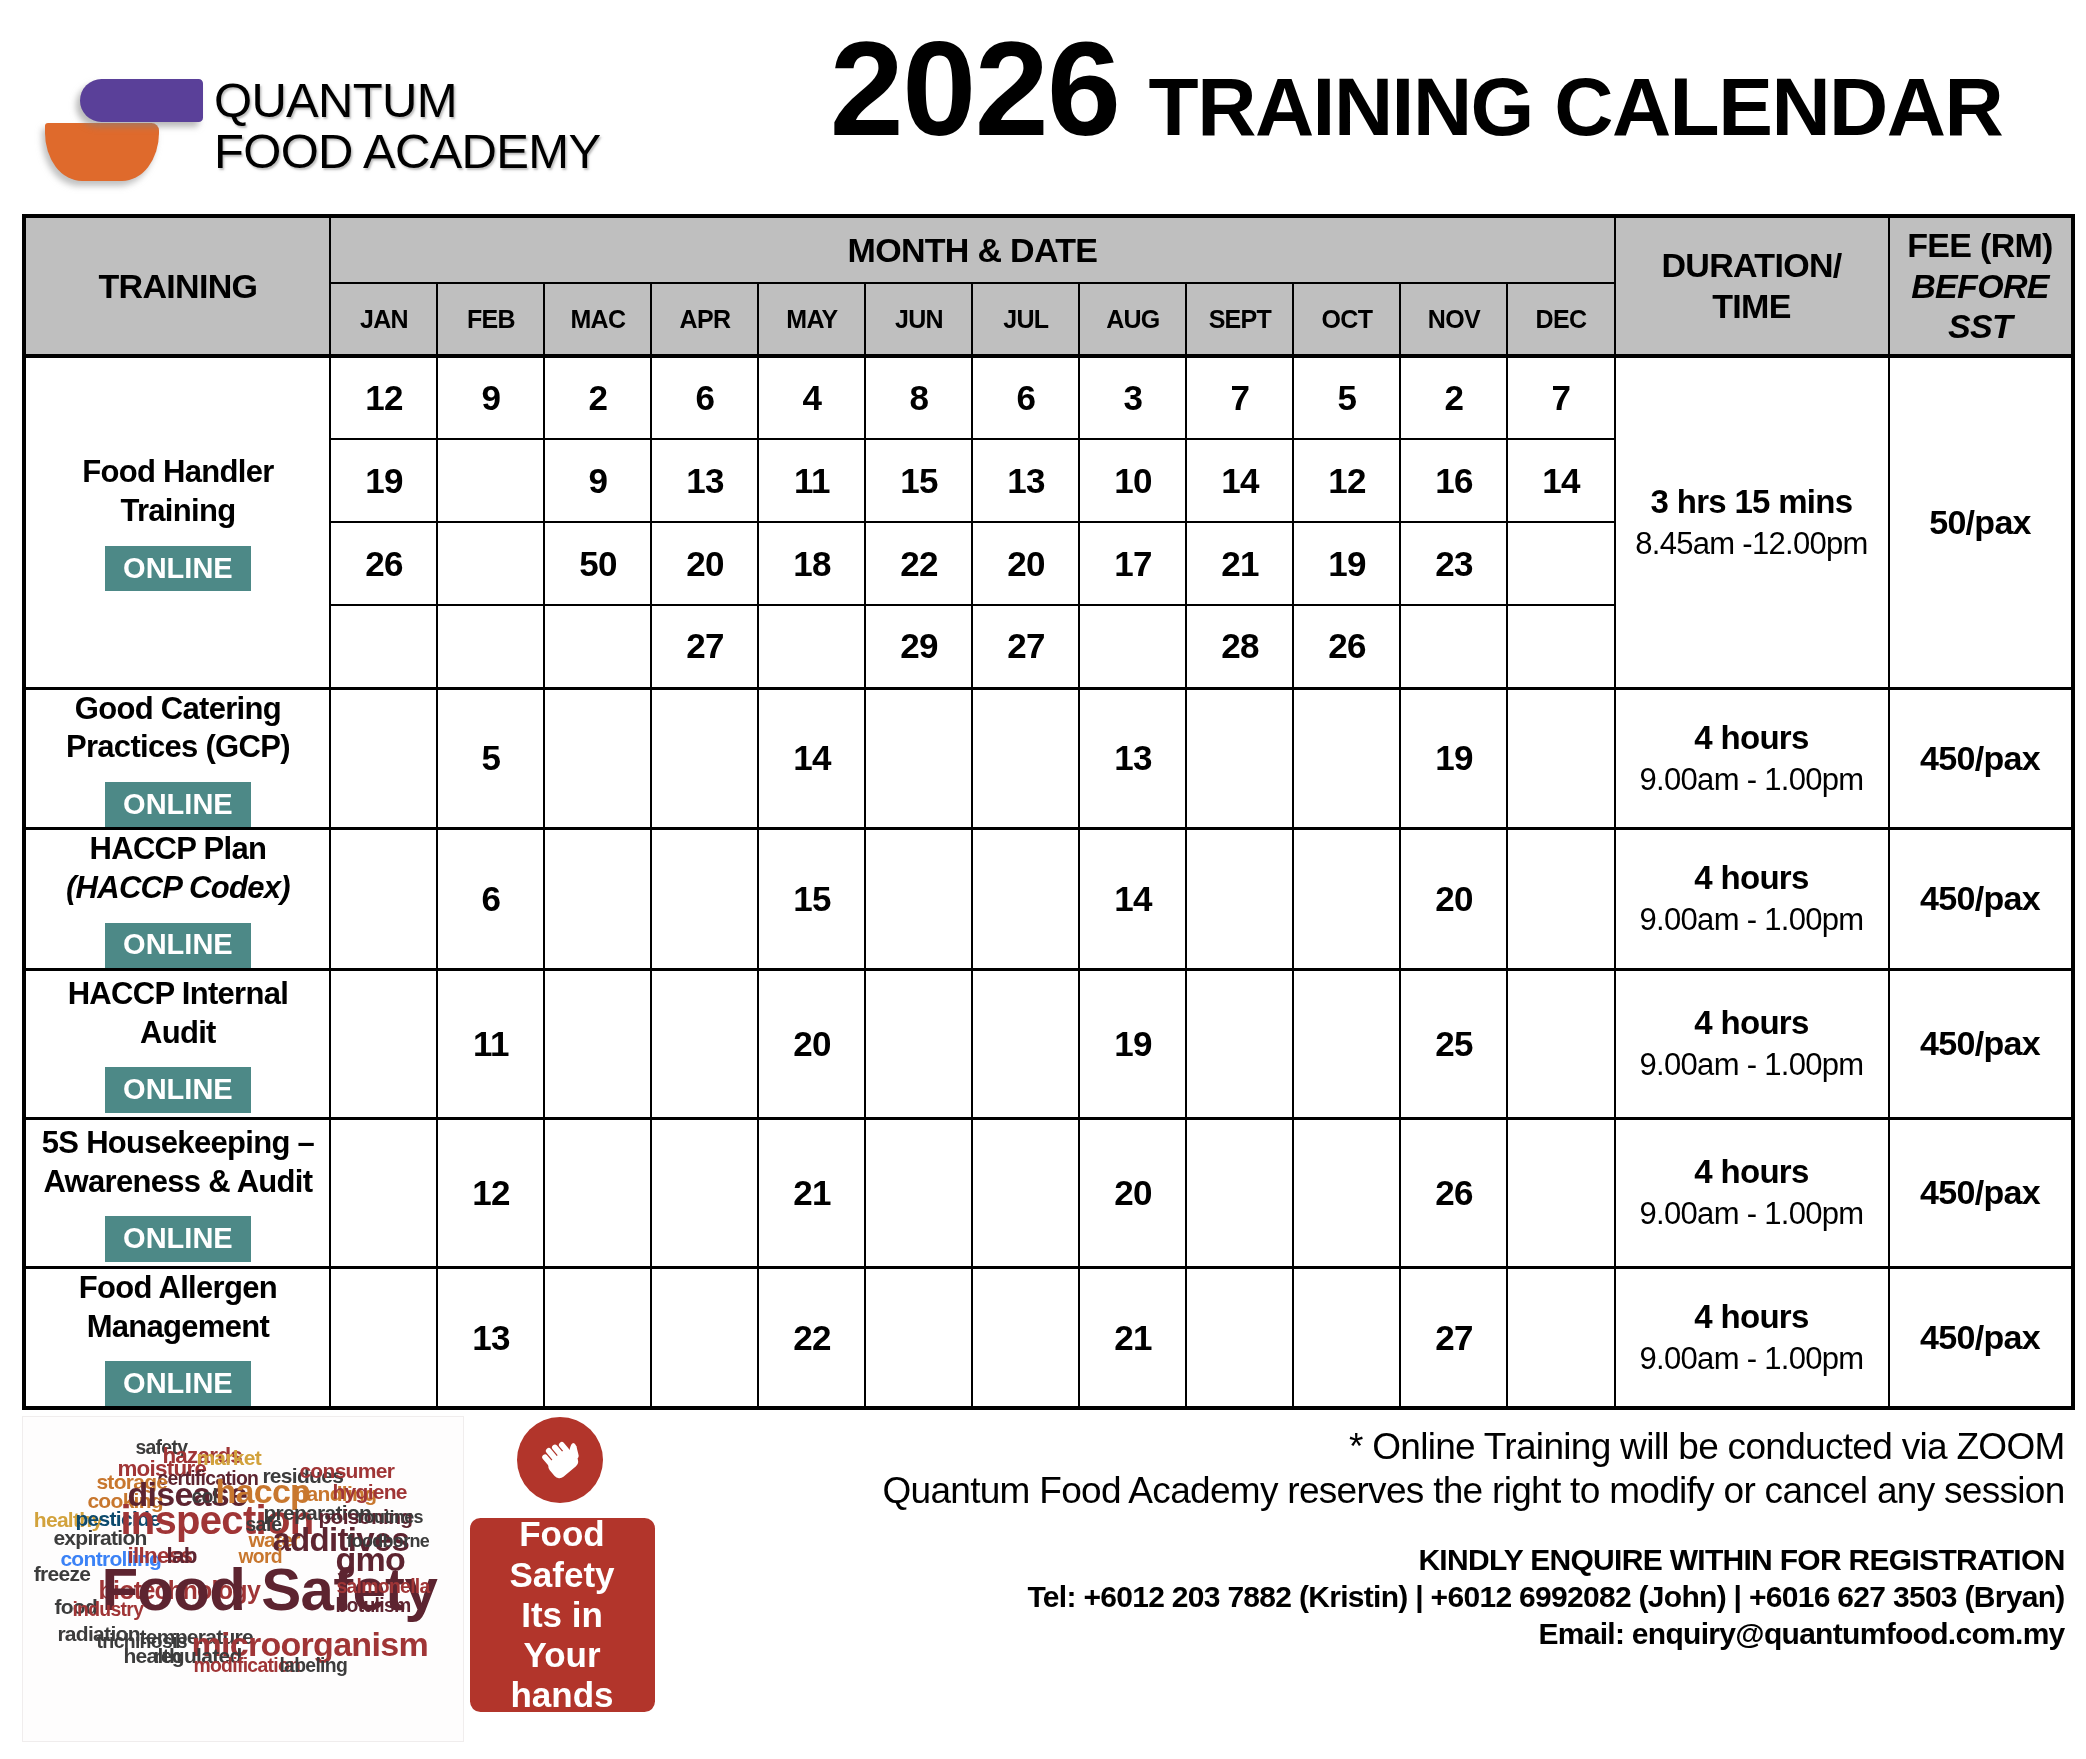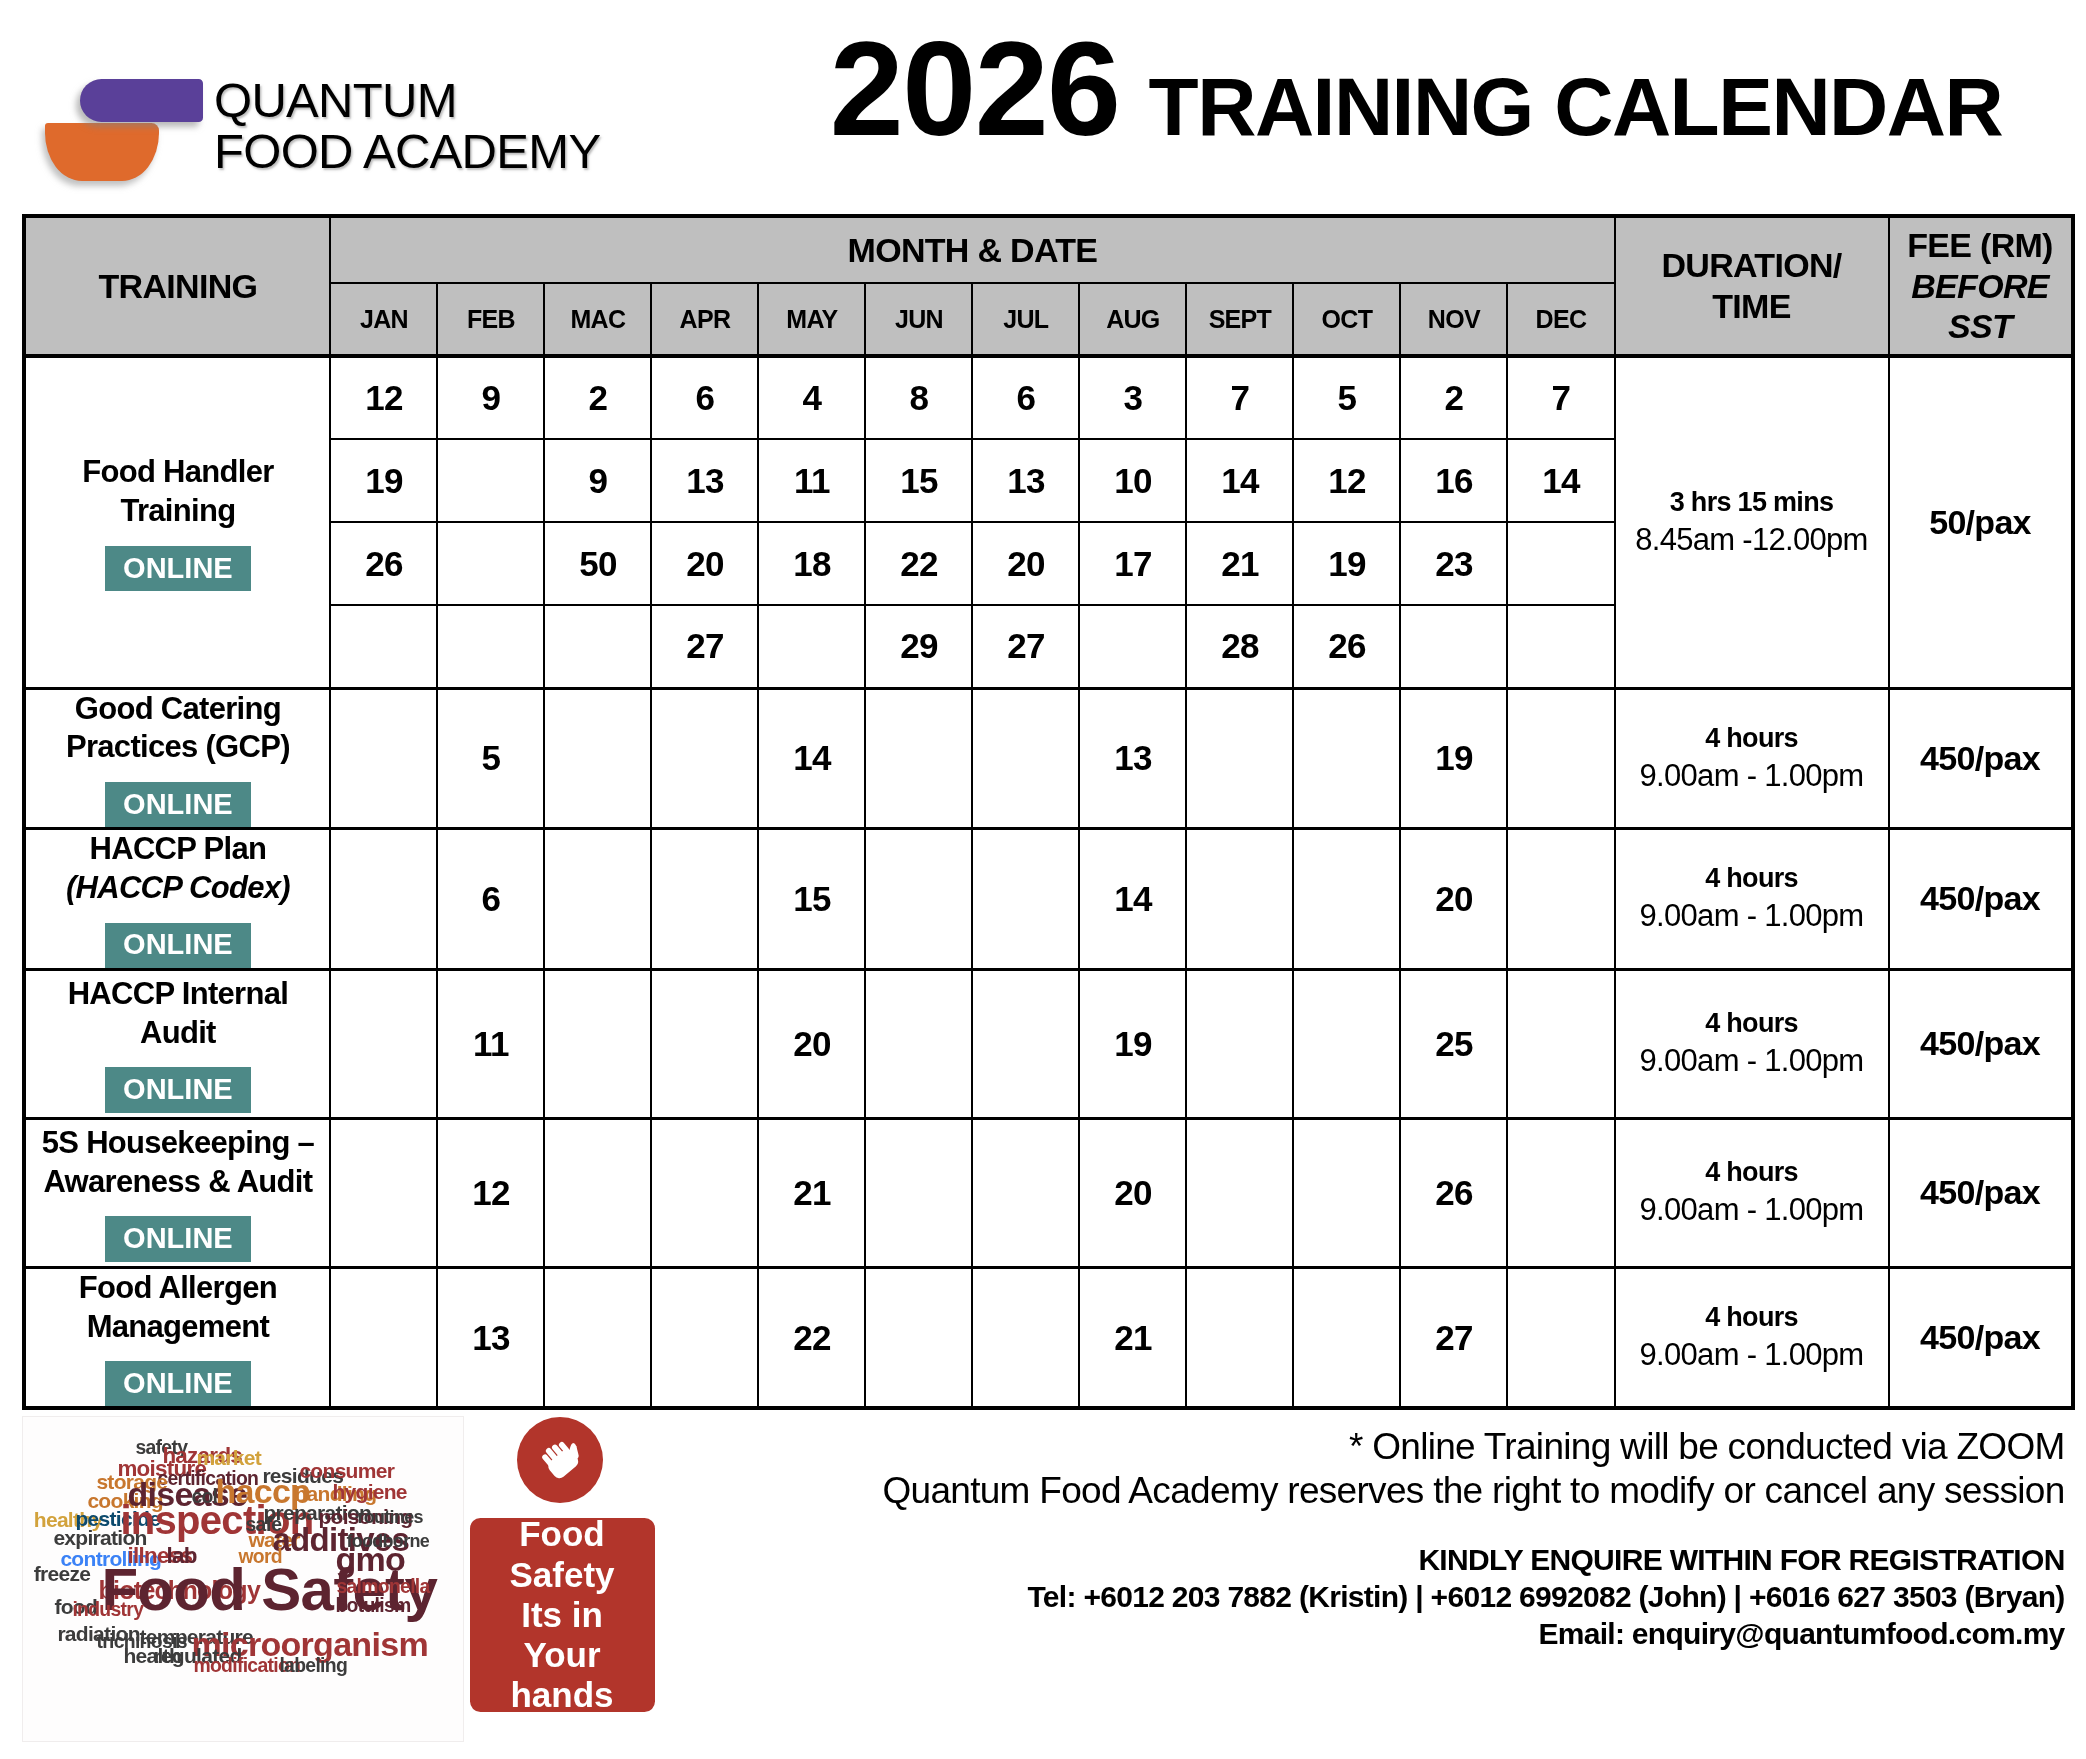--- a/index.html
+++ b/index.html
@@ -30,21 +30,21 @@
   thead th{background:var(--header_gray);letter-spacing:-0.7px;}
   tbody.row-group{border-top:3.7px solid #000;}
   .training-h{font-size:34px;font-weight:bold;}
   .md-h{font-size:34px;font-weight:bold;height:64px;}
   .month-cell{font-size:25px;font-weight:bold;height:70px;}
   .dur-h,.fee-h{font-size:34px;font-weight:bold;line-height:1.2;}
   .italic{font-style:italic;}
   .training-cell{font-size:31px;font-weight:bold;line-height:1.25;letter-spacing:-0.7px;}
   .date-cell{font-size:35px;font-weight:bold;letter-spacing:-0.7px;}
   .duration-cell{line-height:1.3;}
-  .dur-b{font-size:27px;font-weight:bold;letter-spacing:-0.7px;}
+  .dur-b{font-size:33px;font-weight:bold;letter-spacing:-0.7px;}
   .dur-t{font-size:31px;font-weight:normal;letter-spacing:-0.7px;}
   .fee-cell{font-size:34px;font-weight:bold;letter-spacing:-0.7px;}
   .online-badge{display:inline-block;background:var(--badge_teal);color:#fff;font-weight:bold;
     font-size:29px;padding:3.7px 18px 5.2px 18px;margin-top:15px;letter-spacing:0px;}
 
   
   .wordcloud{position:absolute;left:22.4px;top:1416px;width:440px;height:324px;background:#fefdfd;
     border:0.7px solid #f0eded;}
   .wc-word{position:absolute;font-weight:bold;white-space:nowrap;line-height:1;letter-spacing:-0.7px;}
   .sign{position:absolute;left:468px;top:1415px;width:194px;height:328px;}

